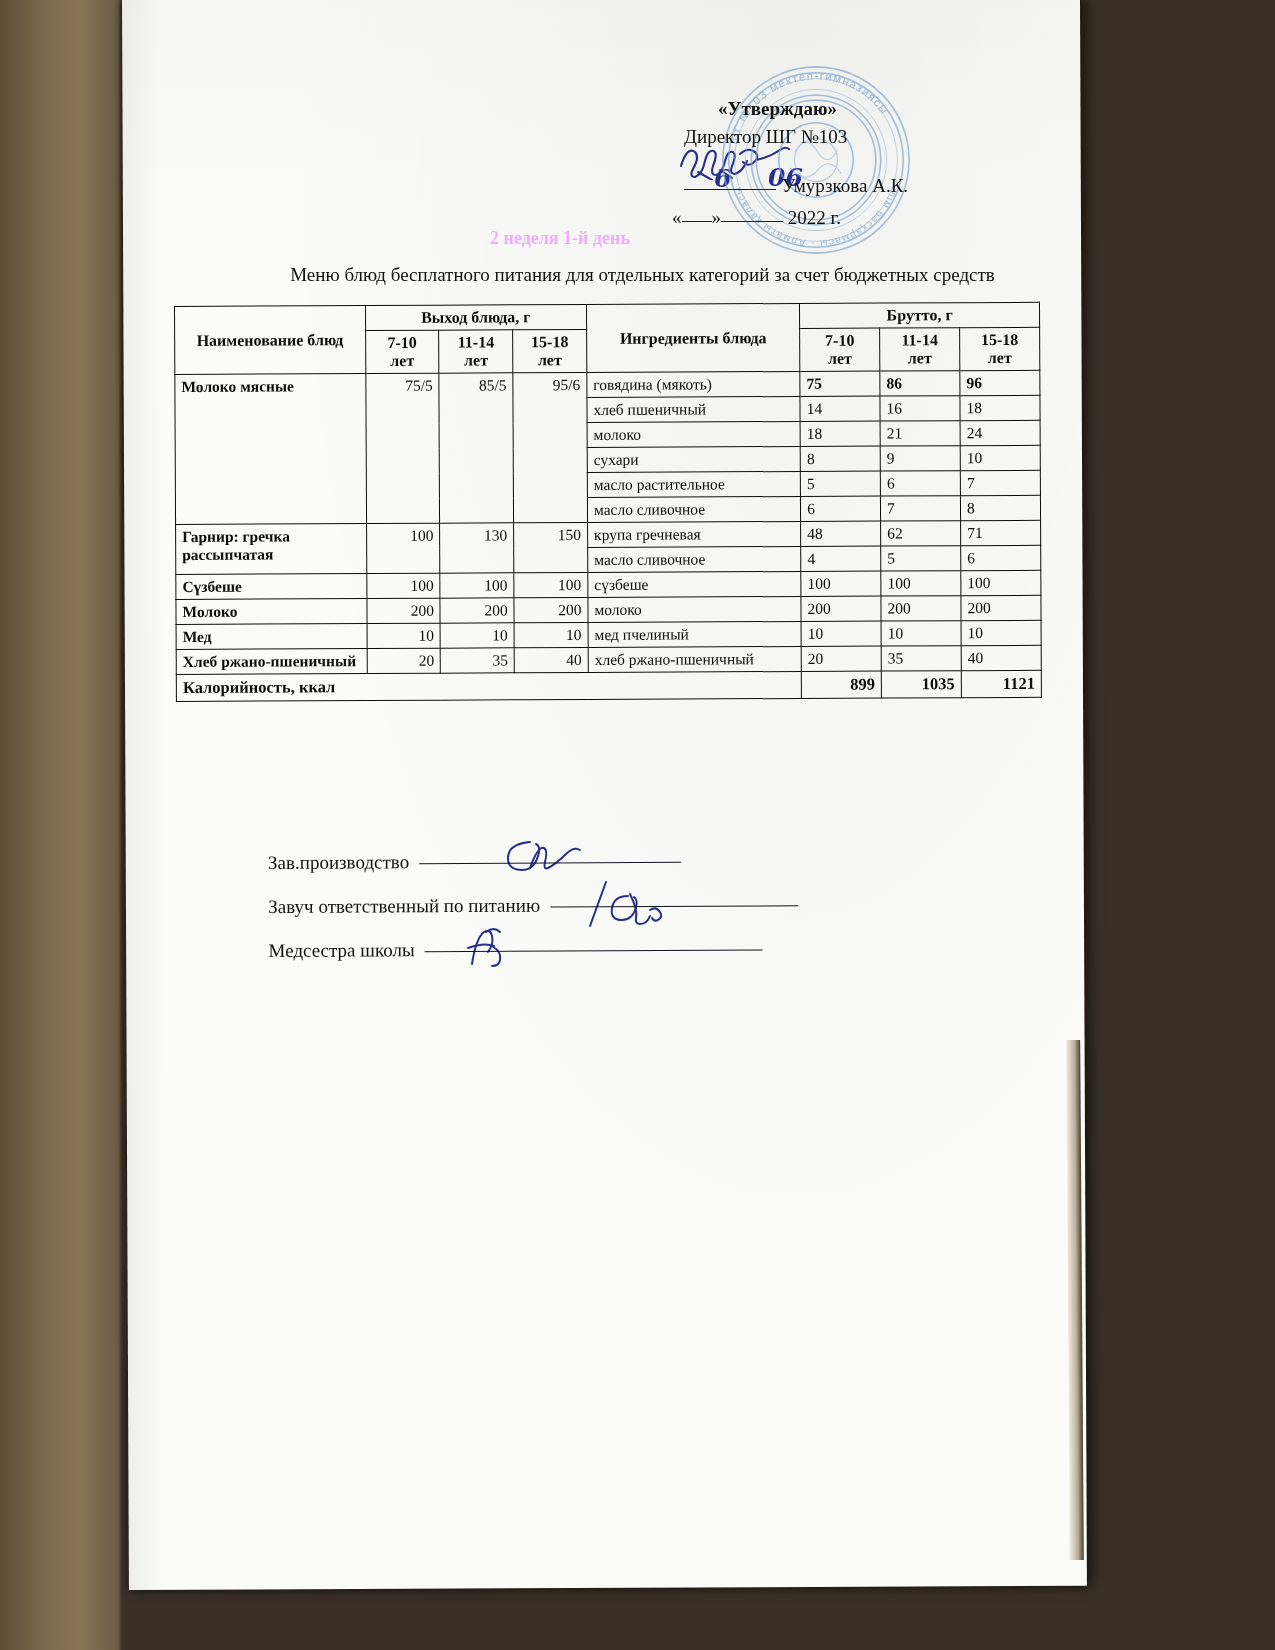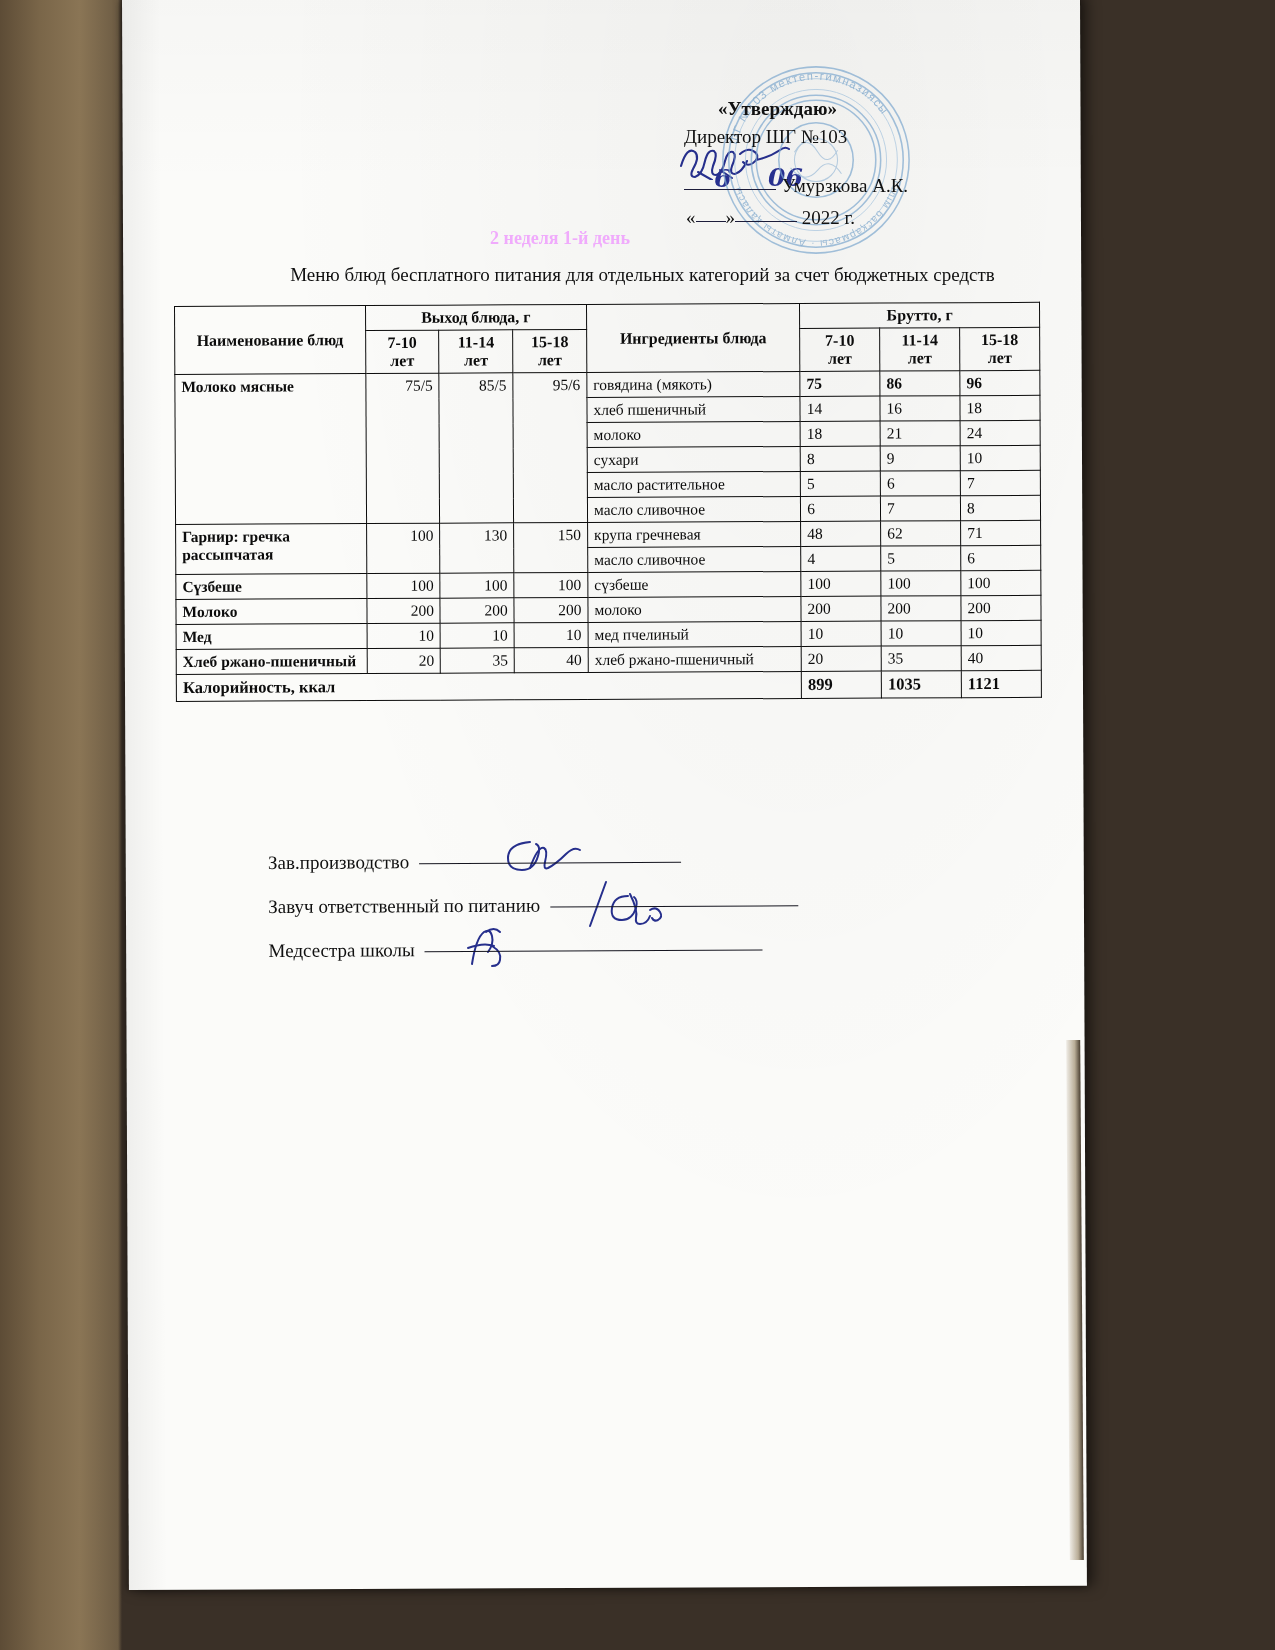--- a/index.html
+++ b/index.html
@@ -71,21 +71,21 @@
     margin-left: 46px;
   }
   .approval .ap-line2 {
     margin-left: 12px;
   }
   .approval .ap-line3 {
     margin-left: 12px;
     margin-top: 22px;
   }
   .approval .ap-line4 {
-    margin-left: 14px;
+    margin-left: 0;
     margin-top: 4px;
   }
   .sig-ul {
     display: inline-block;
     border-bottom: 1.5px solid #1c1c3a;
     width: 92px;
     height: 1px;
     vertical-align: 2px;
     margin-right: 6px;
   }
@@ -181,21 +181,21 @@
   td.num { text-align: right; }
   td.numr { text-align: left; padding-right: 10px; }
   td.dish { font-weight: bold; }
   td.ingr { text-align: left; }
 
   tr.kcal td {
     font-weight: bold;
     font-size: 16.5px;
   }
   td.kcal-label { text-align: left; }
-  td.kcal-val { text-align: left; padding-right: 10px; }
+  td.kcal-val { text-align: right; padding-right: 10px; }
 
   .bold { font-weight: bold; }
 
   
   .signs {
     position: absolute;
     left: 268px;
     top: 852px;
     width: 560px;
     font-size: 19px;

